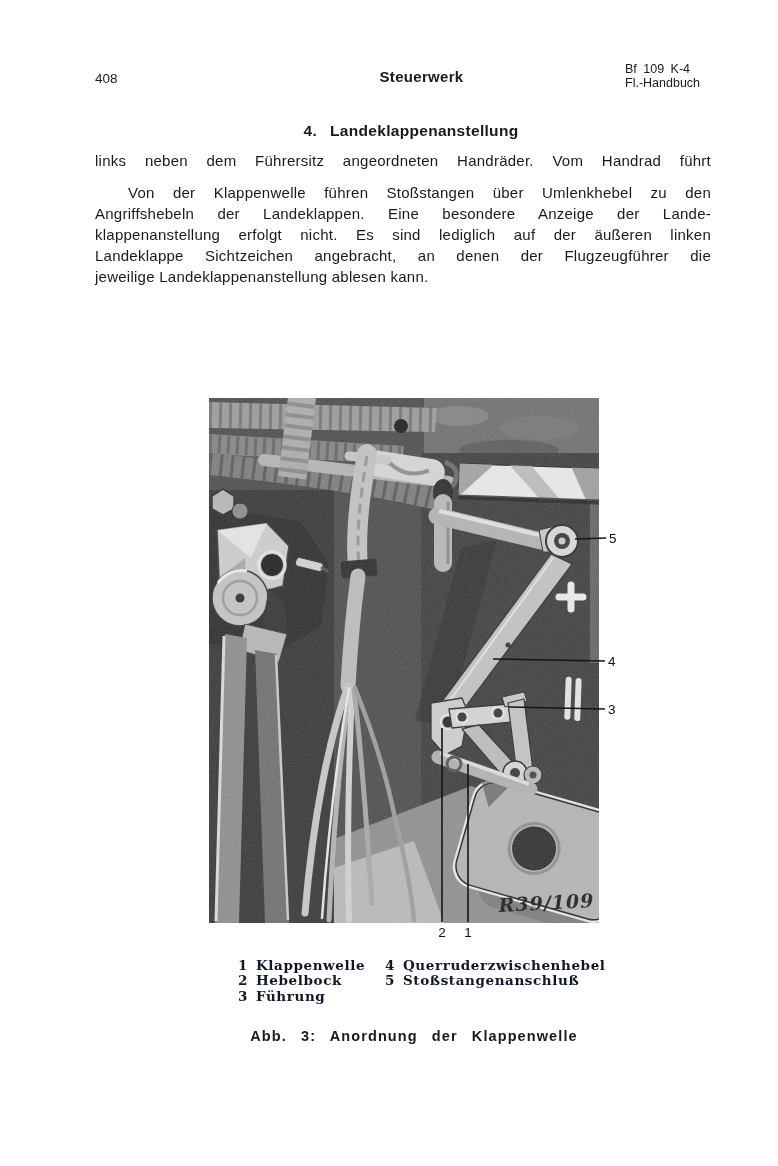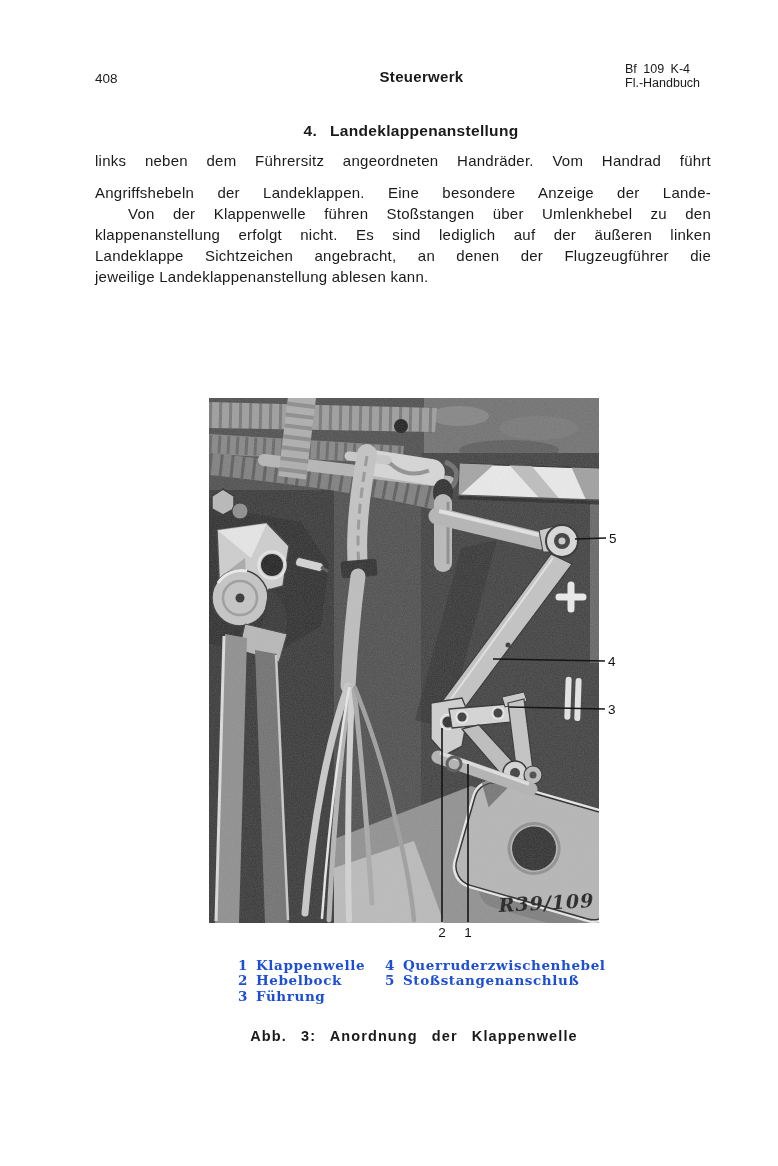--- a/index.html
+++ b/index.html
@@ -20,21 +20,21 @@
   
   .bodytext { position:absolute; left:95px; top:150px; width:616px;
               font-size:15px; line-height:21px; letter-spacing:.25px; }
   .para { margin:0 0 11px 0; }
   .line { text-align:justify; text-align-last:justify; }
   .line.first { text-indent:33px; }
   .line.lastline { text-align:justify; text-align-last:left; }
   
   .figwrap { position:absolute; left:209px; top:398px; width:411px; height:542px; }
   .legend  { position:absolute; font-family:"DejaVu Serif", serif; font-weight:bold;
-             font-size:13.5px; line-height:15.4px; color:#1d4ed8; letter-spacing:.6px;
+             font-size:13.5px; line-height:15.4px; color:#0f172a; letter-spacing:.6px;
              white-space:nowrap; }
   .legend.c1 { left:237px; top:958px; }
   .legend.c2 { left:384px; top:958px; }
   .legend .lnum { display:inline-block; width:11px; text-align:right; margin-right:8px; }
   .caption { position:absolute; left:26px; right:0; top:1028px; text-align:center;
              font-size:14.5px; font-weight:bold; letter-spacing:1.1px; word-spacing:9px; }
 </style>
 </head>
 <body>
 
@@ -49,22 +49,22 @@
 
   <div class="heading">
     <span class="num">4.</span><span>Landeklappenanstellung</span>
   </div>
 
   <div class="bodytext">
     <div class="para">
       <div class="line">links neben dem Führersitz angeordneten Handräder. Vom Handrad führt</div>
     </div>
     <div class="para">
+      <div class="line first">Von der Klappenwelle führen Stoßstangen über Umlenkhebel zu den</div>
       <div class="line">Angriffshebeln der Landeklappen. Eine besondere Anzeige der Lande-</div>
-      <div class="line first">Von der Klappenwelle führen Stoßstangen über Umlenkhebel zu den</div>
       <div class="line">klappenanstellung erfolgt nicht. Es sind lediglich auf der äußeren linken</div>
       <div class="line">Landeklappe Sichtzeichen angebracht, an denen der Flugzeugführer die</div>
       <div class="line lastline">jeweilige Landeklappenanstellung ablesen kann.</div>
     </div>
   </div>
 
   <div class="figwrap">
     <svg width="411" height="542" viewBox="0 0 411 542">
       <defs>
         <clipPath id="pc">

